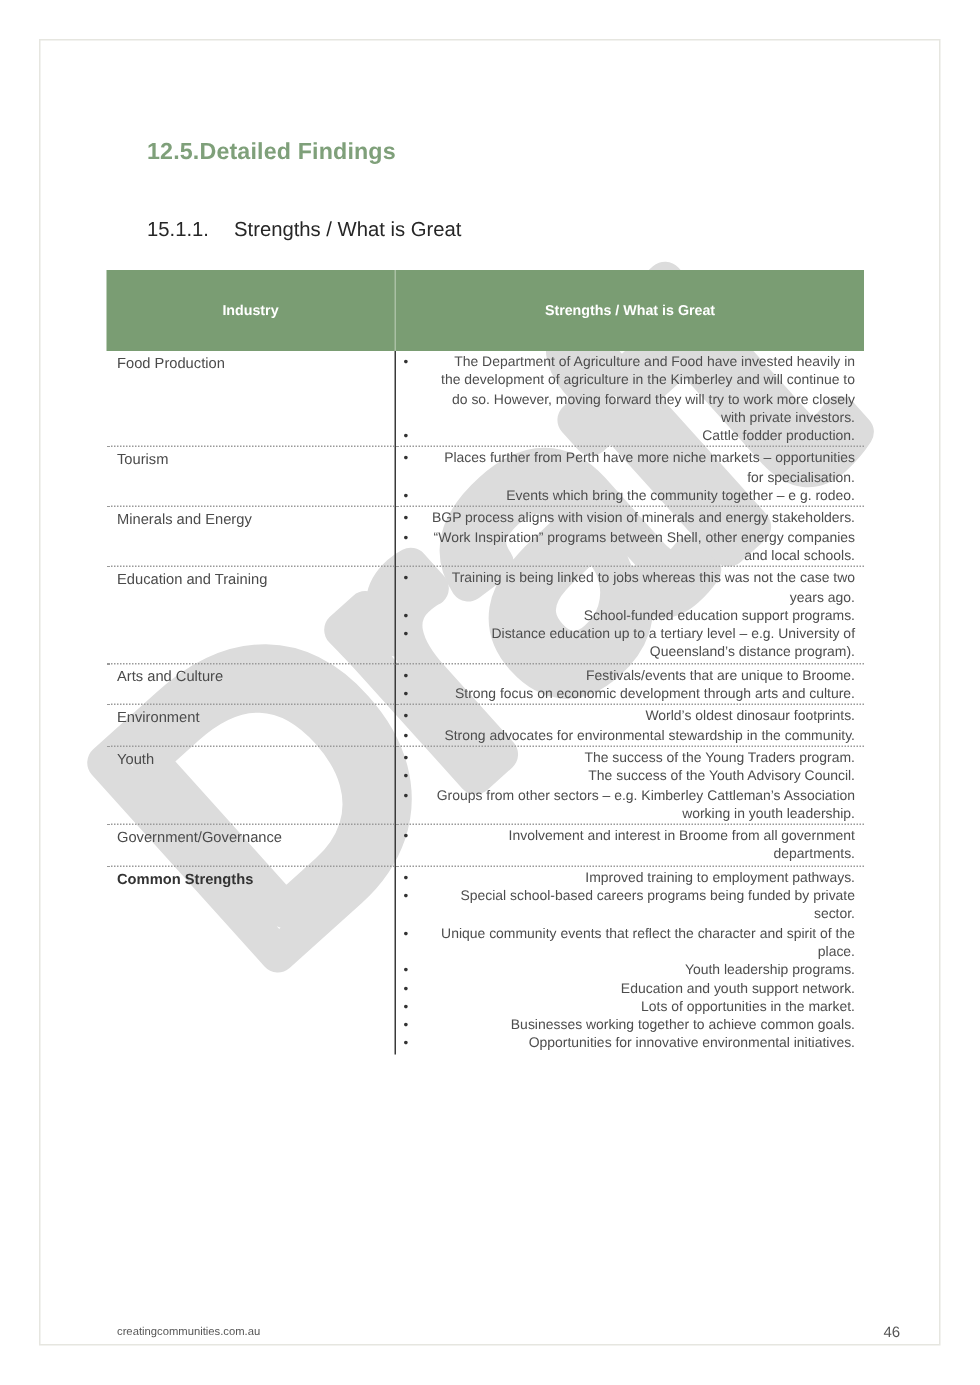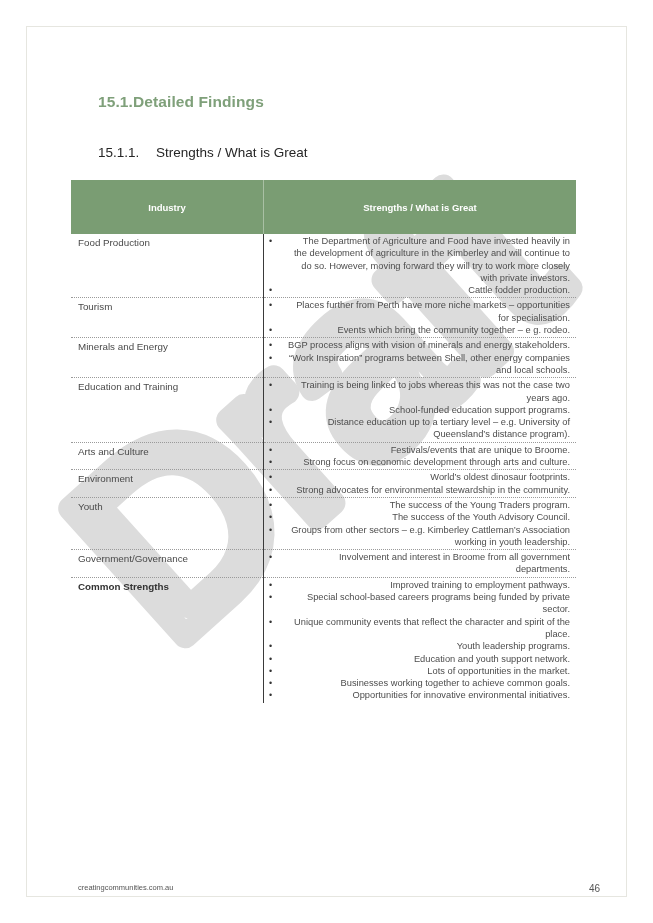--- a/index.html
+++ b/index.html
@@ -32,21 +32,21 @@
 </style>
 </head>
 <body>
 
 <div class="page-frame"></div>
 
 <svg class="watermark" viewBox="0 0 653 923">
   <text id="wm-text" x="0" y="0" transform="translate(170,650) rotate(-42)" font-family="Liberation Sans, sans-serif" font-size="250" font-weight="normal" fill="none" stroke="#dcdcdc" stroke-width="24" stroke-linejoin="round">Draft</text>
 </svg>
 
-<div class="h1">15.1.Detailed Findings</div>
+<div class="h1">12.5.Detailed Findings</div>
 <div class="h2">
   <span class="num">15.1.1.</span><span>Strengths / What is Great</span>
 </div>
 
 <div class="table-wrap">
   <table>
     <thead>
       <tr>
         <th class="c1">Industry</th>
         <th>Strengths / What is Great</th>

